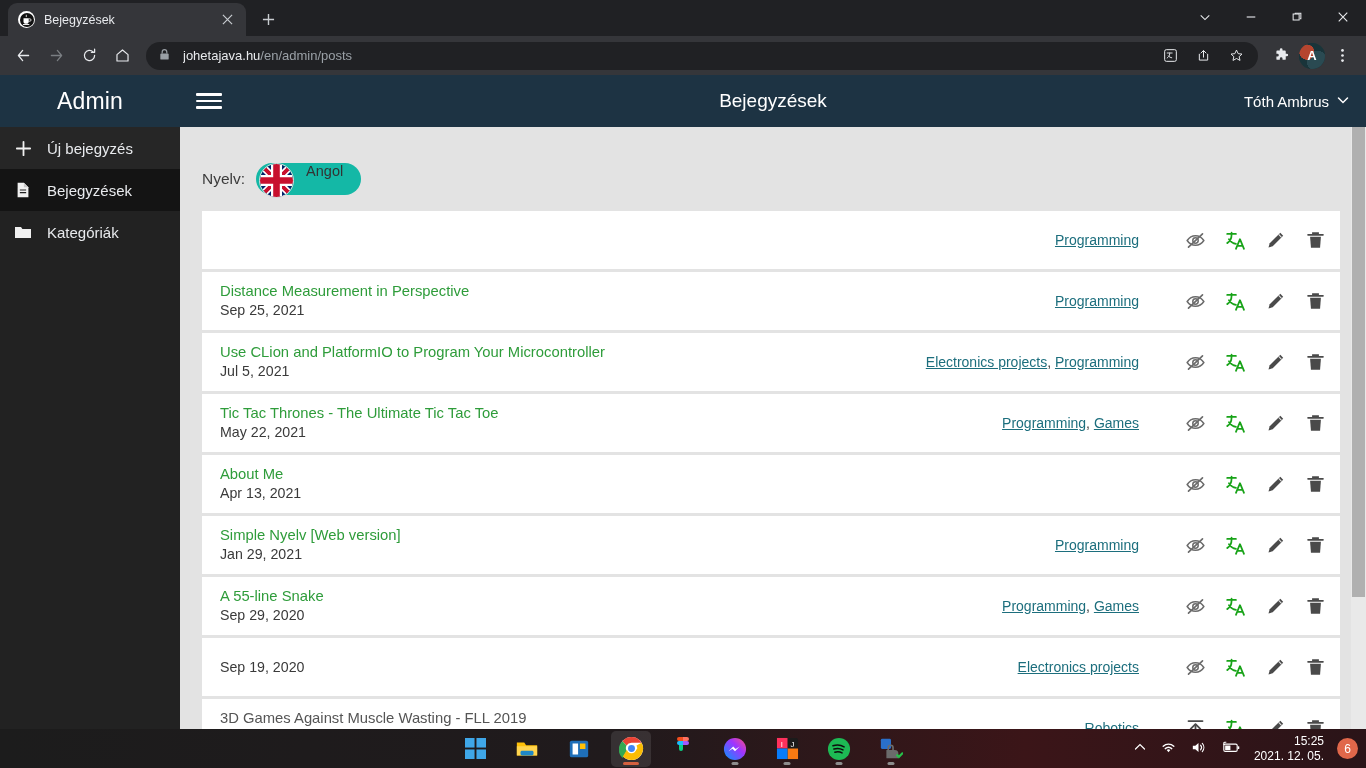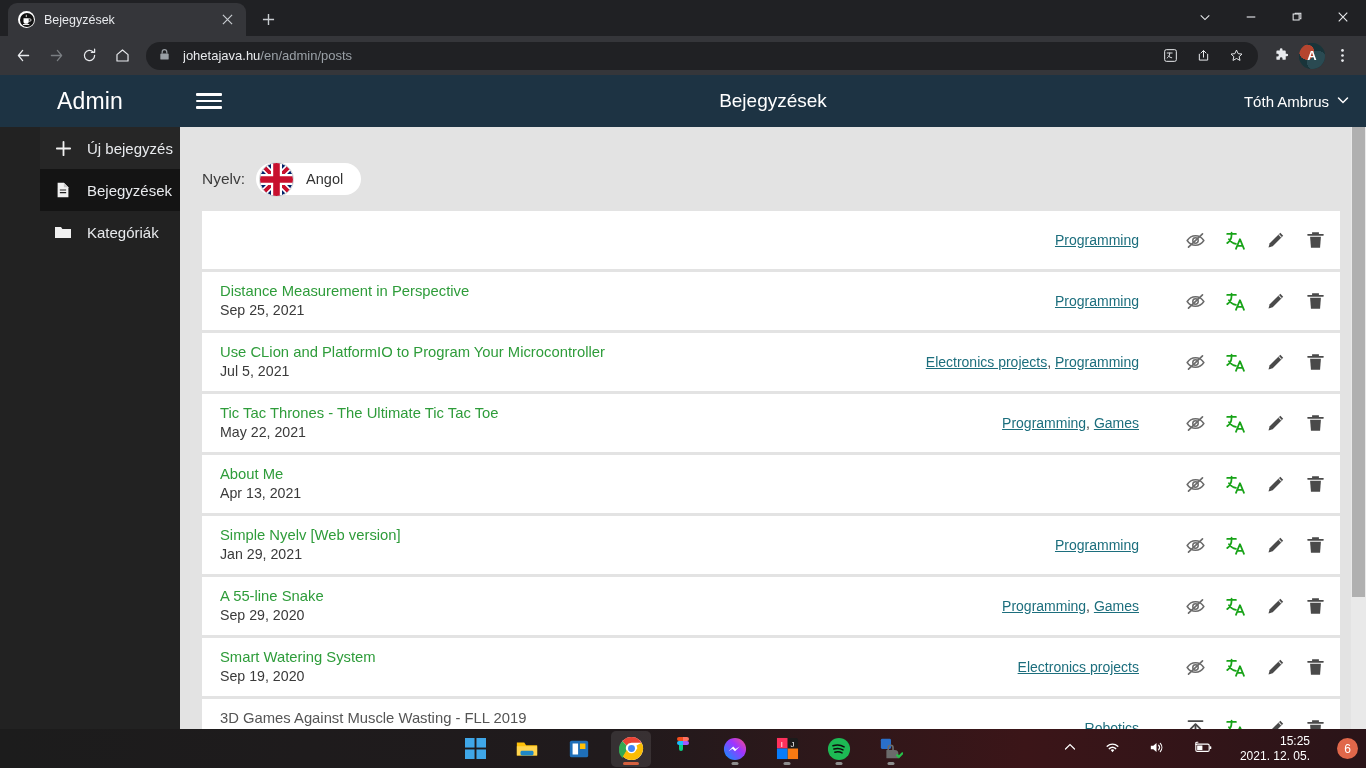--- a/index.html
+++ b/index.html
@@ -72,21 +72,21 @@
   .page { height: 764px; display: flex; background: #e3e3e3; position: relative; }
 
   
   .sidebar { width: 180px; background: #222222; flex: 0 0 auto; }
   .sidebar-brand {
     height: 52px; background: #1d3343; color: #fff; font-size: 23px;
     display: flex; align-items: center; justify-content: center; letter-spacing: .2px;
   }
   .side-item {
     height: 42px; display: flex; align-items: center; gap: 13px;
-    padding-left: 12px; color: #e8eaed; font-size: 15px; margin-left: 40px;
+    padding-left: 12px; color: #e8eaed; font-size: 15px;
   }
   .side-item.new { background: #262626; }
   .side-item.active { background: #141414; }
   .side-icon { width: 22px; display: flex; align-items: center; justify-content: center; flex: 0 0 auto; }
 
   
   .maincol { flex: 1; display: flex; flex-direction: column; min-width: 0; }
   .topbar {
     height: 52px; background: #1d3343; display: flex; align-items: center;
     padding: 0 16px; flex: 0 0 auto; position: relative;
@@ -103,22 +103,22 @@
   }
 
   
   .body-scroll {
     flex: 1; background: #e3e3e3; overflow: hidden; position: relative;
     padding: 0 26px 0 22px;
   }
   .lang-row { display: flex; align-items: center; gap: 13px; padding: 36px 0 16px 0; }
   .lang-label { font-size: 15.5px; color: #3c3c3c; }
   .lang-pill {
-    background: #ffffff; border-radius: 20px; height: 32px; display: flex;
-    align-items: center; gap: 12px; padding: 0 18px 0 3px; margin-left: -2px;
+    background: #14b8a6; border-radius: 20px; height: 32px; display: flex;
+    gap: 12px; padding: 0 18px 0 3px; margin-left: -2px;
   }
   .flag {
     width: 35px; height: 35px; border-radius: 50%; flex: 0 0 auto; overflow: hidden;
     border: 1px solid #d8d8d8;
   }
   .lang-name { font-size: 14.5px; color: #333; }
 
   
   .post-list { display: flex; flex-direction: column; gap: 3px; }
   .post-row {
@@ -157,21 +157,21 @@
     width: 40px; height: 36px; display: flex; align-items: center; justify-content: center;
     position: relative; border-radius: 5px;
   }
   .tb-app.active { background: rgba(255,255,255,0.10); }
   .tb-dot {
     position: absolute; bottom: 2px; left: 50%; transform: translateX(-50%);
     width: 7px; height: 3px; border-radius: 2px; background: #8d8d8d;
   }
   .tb-dot.on { width: 16px; background: #d4603f; }
   .tray {
-    position: absolute; right: 8px; display: flex; align-items: center; gap: 27px;
+    position: absolute; right: 8px; display: flex; align-items: center; gap: 13px;
     color: #fff; font-size: 12px; justify-content: center;
   }
   .tray-clock { text-align: right; line-height: 1.25; font-size: 12px; }
   .badge {
     width: 21px; height: 21px; border-radius: 50%; background: #e0674a; color: #fff;
     font-size: 12px; display: flex; align-items: center; justify-content: center;
   }
 </style>
 </head>
 <body>
@@ -612,21 +612,20 @@
                   <svg width="21" height="21" viewBox="0 0 24 24">
                     <path d="M3.5 5.5h17" stroke="#4a4a4a" stroke-width="2" stroke-linecap="round"></path>
                     <path d="M9 5.5V3.6h6v1.9" stroke="#4a4a4a" stroke-width="1.8" fill="none"></path>
                     <path d="M5.8 7.8h12.4l-1 12.4H6.8z" fill="#4a4a4a"></path>
                   </svg>
                 </span>
               </div>
             </div>
             <div class="post-row">
               <div class="post-main">
-                <div class="post-title">Smart Watering System</div>
                 <div class="post-date">Sep 19, 2020</div>
               </div>
               <div class="post-cats"><a>Electronics projects</a></div>
               <div class="post-actions">
                 <span class="act">
                   <svg width="21" height="21" viewBox="0 0 24 24">
                     <path d="M2.5 12S6 6.5 12 6.5 21.5 12 21.5 12 18 17.5 12 17.5 2.5 12 2.5 12z" stroke="#6b6b6b" stroke-width="1.7" fill="none"></path>
                     <circle cx="12" cy="12" r="3.1" stroke="#6b6b6b" stroke-width="1.7" fill="none"></circle>
                     <path d="M4 19.5L20 4.5" stroke="#6b6b6b" stroke-width="1.9" stroke-linecap="round"></path>
                   </svg>

